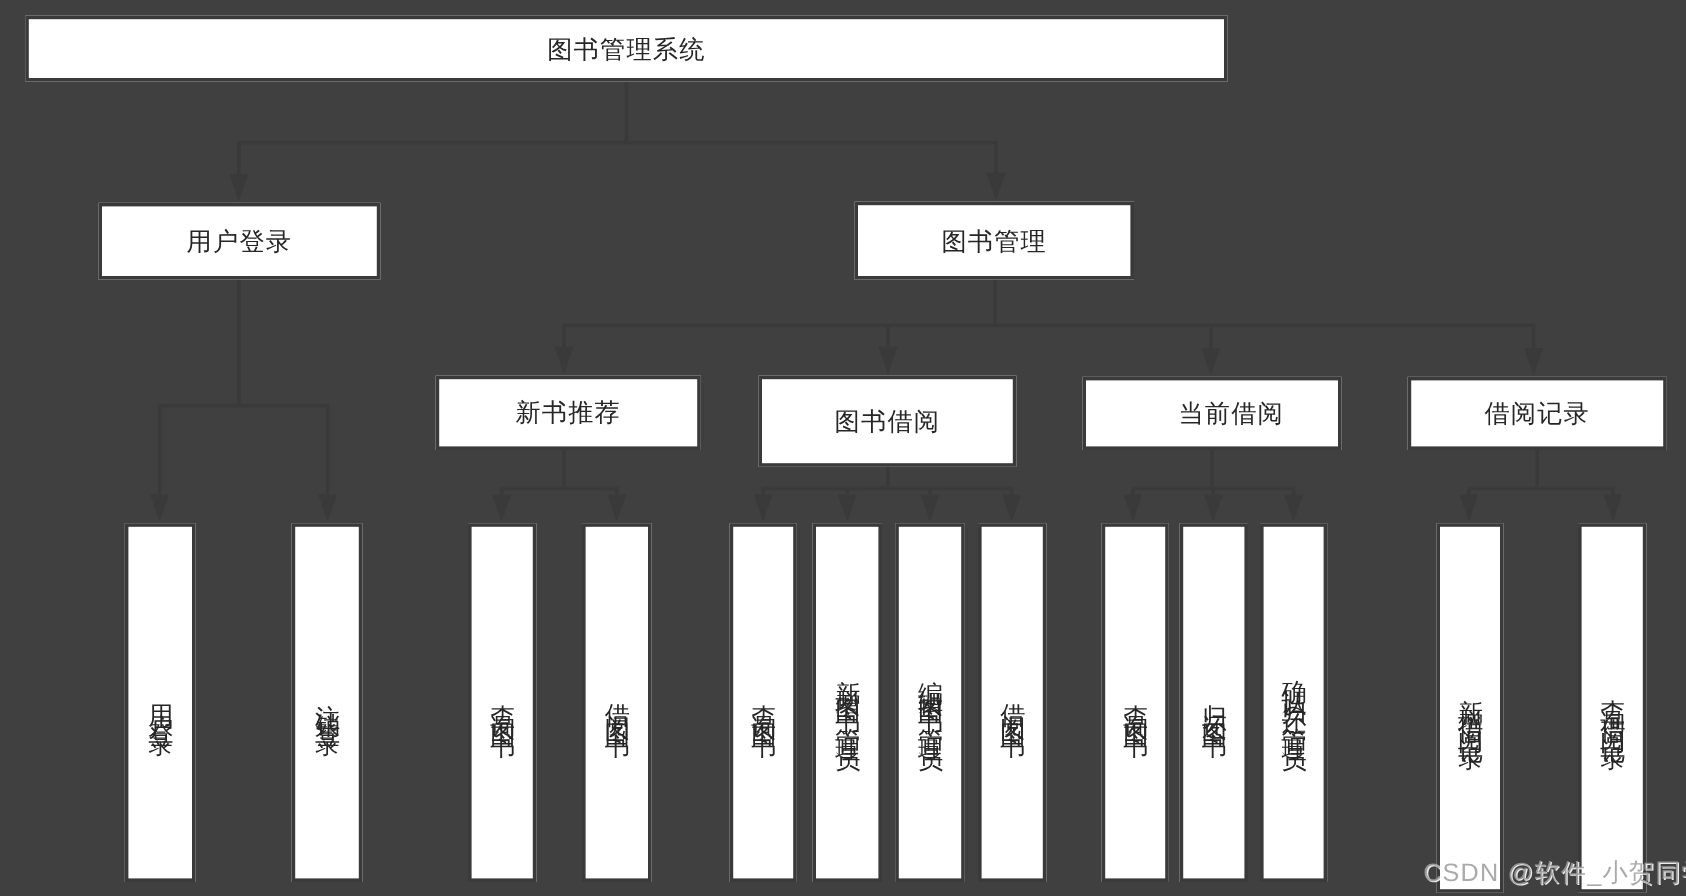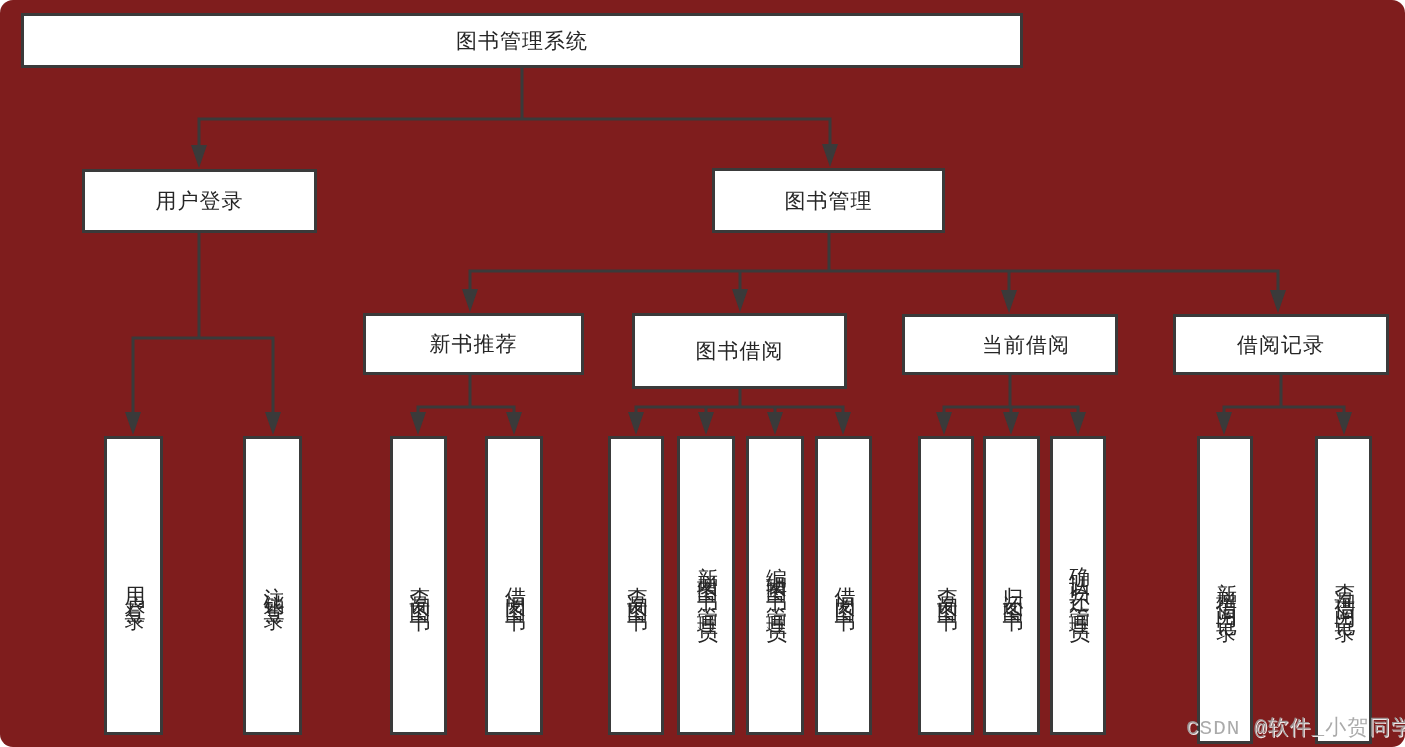--- a/index.html
+++ b/index.html
@@ -1,18 +1,18 @@
 <!DOCTYPE html>
 <html><head>
 <meta charset="utf-8">
 <style>
   html,body{margin:0;padding:0;background:#ffffff;}
   #stage{
-    position:relative;width:1405px;height:747px;background:#7f1d1d;overflow:hidden;
-    font-family:Liberation Mono, monospace;color:#262626;border-radius:13px;
+    position:relative;width:1405px;height:747px;background:#404040;overflow:hidden;
+    font-family:Liberation Sans, sans-serif;color:#262626;
   }
   .box{
     position:absolute;box-sizing:border-box;background:#ffffff;
     border:3px solid #3a3a3a;display:flex;align-items:center;justify-content:center;
     font-size:21px;letter-spacing:1px;color:#262626;white-space:nowrap;
   }
   .vbox{
     writing-mode:vertical-rl;text-orientation:mixed;letter-spacing:8px;
     line-height:1;white-space:normal;padding:6px 0;
   }

